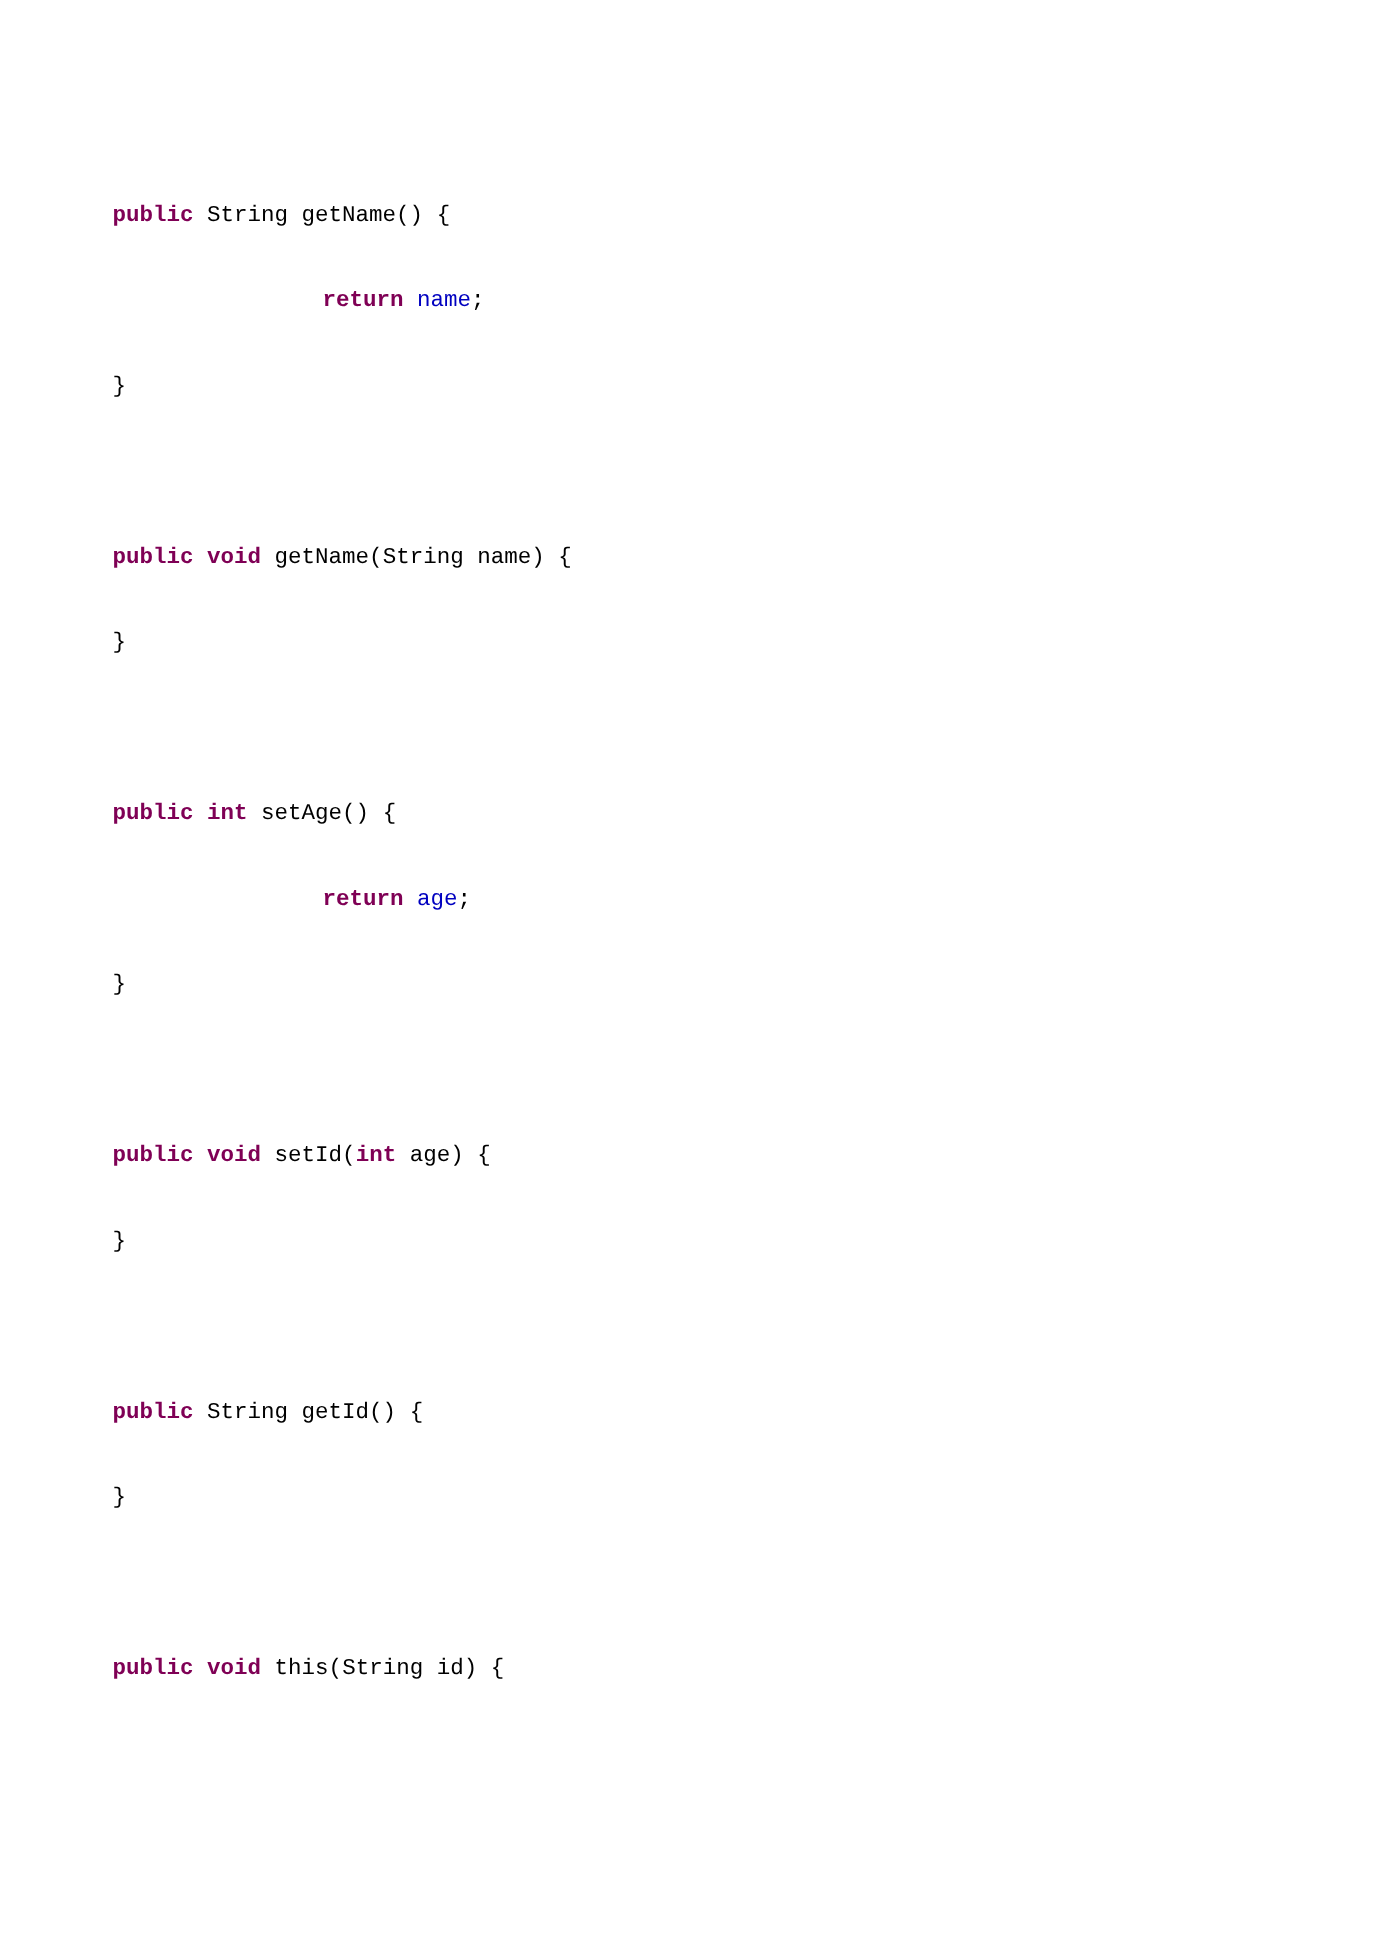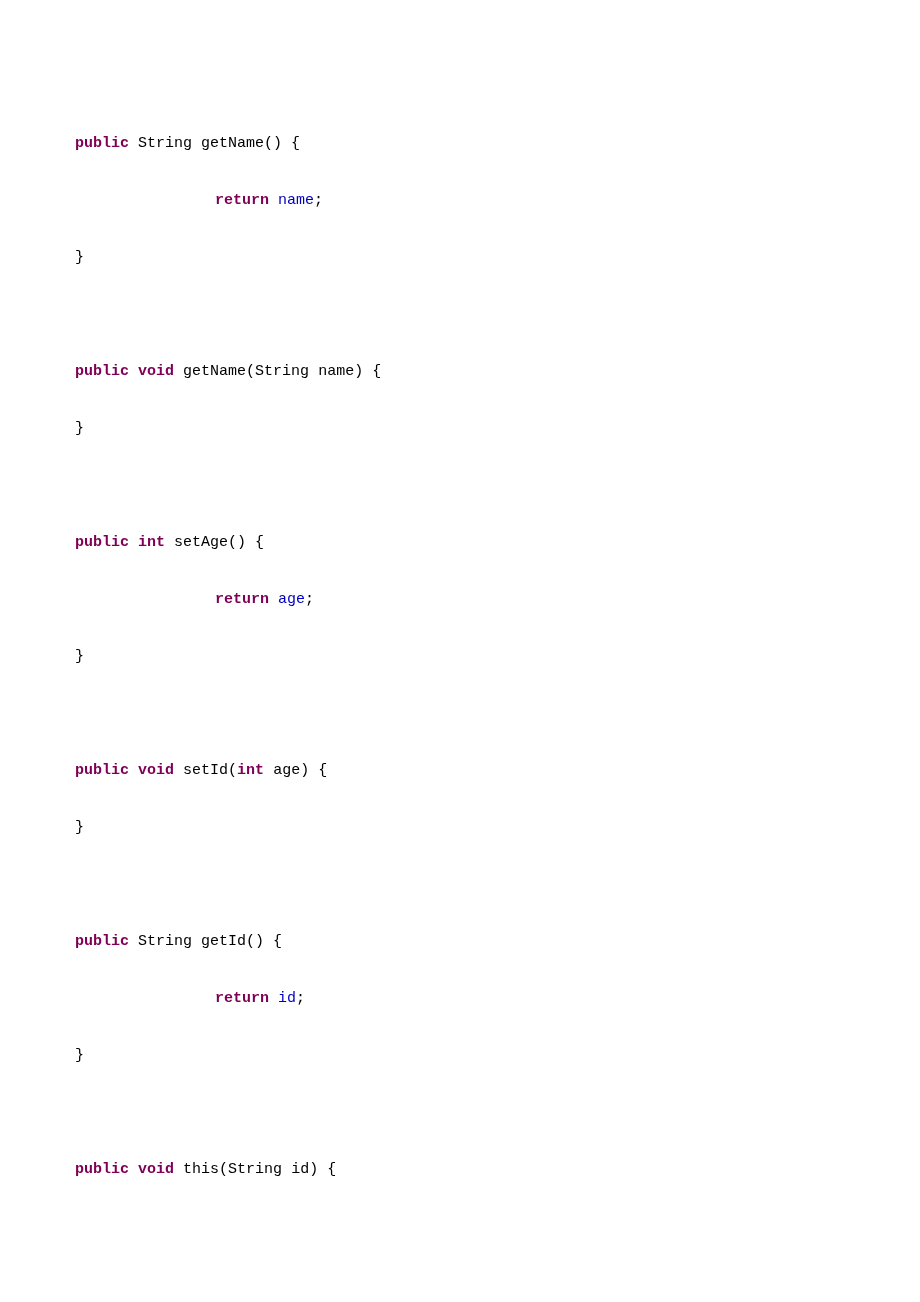--- a/index.html
+++ b/index.html
@@ -42,21 +42,20 @@
 <div class="ind1"><span>}</span></div>
 <div class="blank"></div>
 <div class="ind1"><span class="kw">public</span> <span class="kw">int</span> <span>setAge</span><span>()</span> <span>{</span></div>
 <div class="ind2"><span class="kw">return</span> <span class="field">age</span><span>;</span></div>
 <div class="ind1"><span>}</span></div>
 <div class="blank"></div>
 <div class="ind1"><span class="kw">public</span> <span class="kw">void</span> <span>setId</span><span>(</span><span class="kw">int</span> <span>age</span><span>)</span> <span>{</span></div>
 <div class="ind1"><span>}</span></div>
 <div class="blank"></div>
 <div class="ind1"><span class="kw">public</span> <span>String</span> <span>getId</span><span>()</span> <span>{</span></div>
-<div class="ind2"><span class="kw">return</span> <span class="field">id</span><span>;</span></div>
 <div class="ind1"><span>}</span></div>
 <div class="blank"></div>
 <div class="ind1"><span class="kw">public</span> <span class="kw">void</span> <span>this</span><span>(</span><span>String</span> <span>id</span><span>)</span> <span>{</span></div>
 
 
 
 
 
 
 

